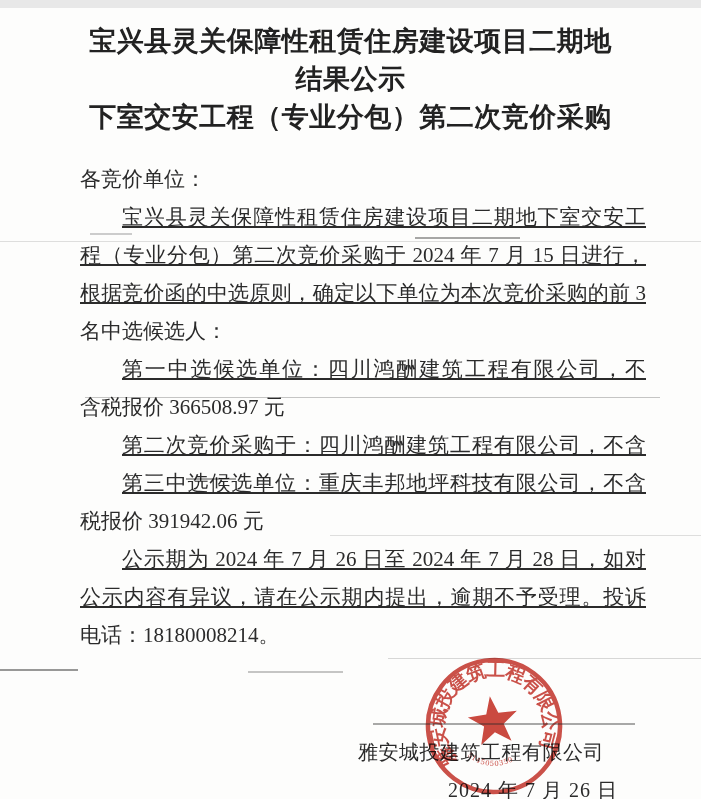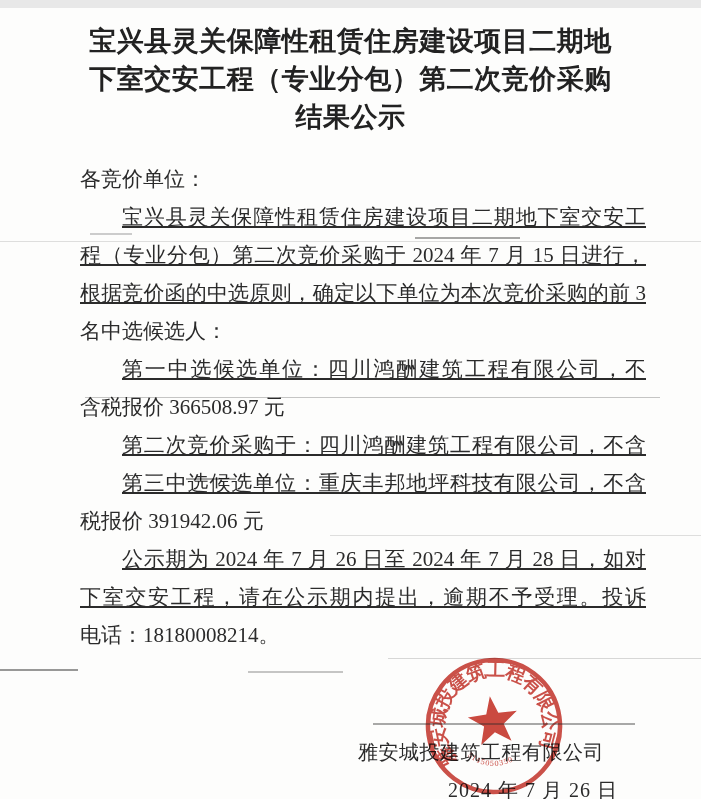--- a/index.html
+++ b/index.html
@@ -58,42 +58,42 @@
   .a10{top:663px;left:248px;width:95px;height:2px;background:rgba(0,0,0,.22);}
   .a11{top:715px;left:373px;width:262px;height:2px;background:rgba(40,40,40,.40);}
 </style>
 </head>
 <body>
 
 <div class="page">
 
   <div class="title">
     <div class="title-line">宝兴县灵关保障性租赁住房建设项目二期地</div>
+    <div class="title-line">结果公示</div>
     <div class="title-line">下室交安工程（专业分包）第二次竞价采购</div>
-    <div class="title-line">结果公示</div>
   </div>
 
   <div class="doc-body">
     <div class="line">各竞价单位：</div>
 
     <div class="line fill indent">宝兴县灵关保障性租赁住房建设项目二期地下室交安工</div>
     <div class="line fill">程（专业分包）第二次竞价采购于 2024 年 7 月 15 日进行，</div>
     <div class="line fill">根据竞价函的中选原则，确定以下单位为本次竞价采购的前 3</div>
     <div class="line">名中选候选人：</div>
 
     <div class="line fill indent">第一中选候选单位：四川鸿酬建筑工程有限公司，不</div>
     <div class="line">含税报价 366508.97 元</div>
 
     <div class="line fill indent">第二次竞价采购于：四川鸿酬建筑工程有限公司，不含</div>
 
     <div class="line fill indent">第三中选候选单位：重庆丰邦地坪科技有限公司，不含</div>
     <div class="line">税报价 391942.06 元</div>
 
     <div class="line fill indent">公示期为 2024 年 7 月 26 日至 2024 年 7 月 28 日，如对</div>
-    <div class="line fill">下室交安工程，请在公示期内提出，逾期不予受理。投诉</div>
+    <div class="line fill">公示内容有异议，请在公示期内提出，逾期不予受理。投诉</div>
     <div class="line">电话：18180008214。</div>
   </div>
 
   <div class="signature">
     <div class="sig-company">雅安城投建筑工程有限公司</div>
     <div class="sig-date">2024 年 7 月 26 日</div>
   </div>
 
   <svg class="seal" viewBox="0 0 160 160" xmlns="http://www.w3.org/2000/svg">
     <circle class="seal-ring" cx="80" cy="80" r="66"></circle>

